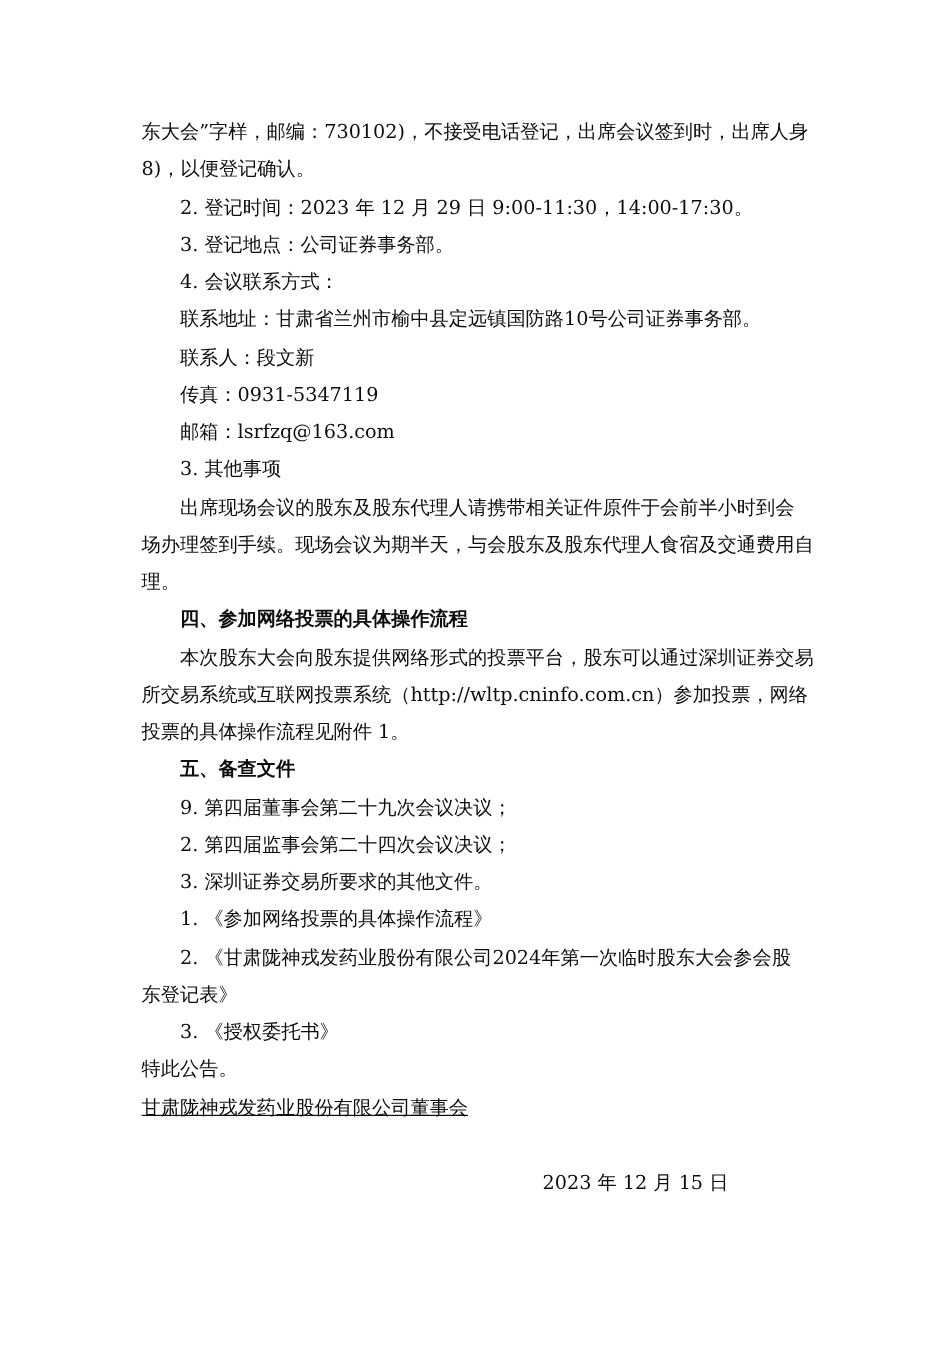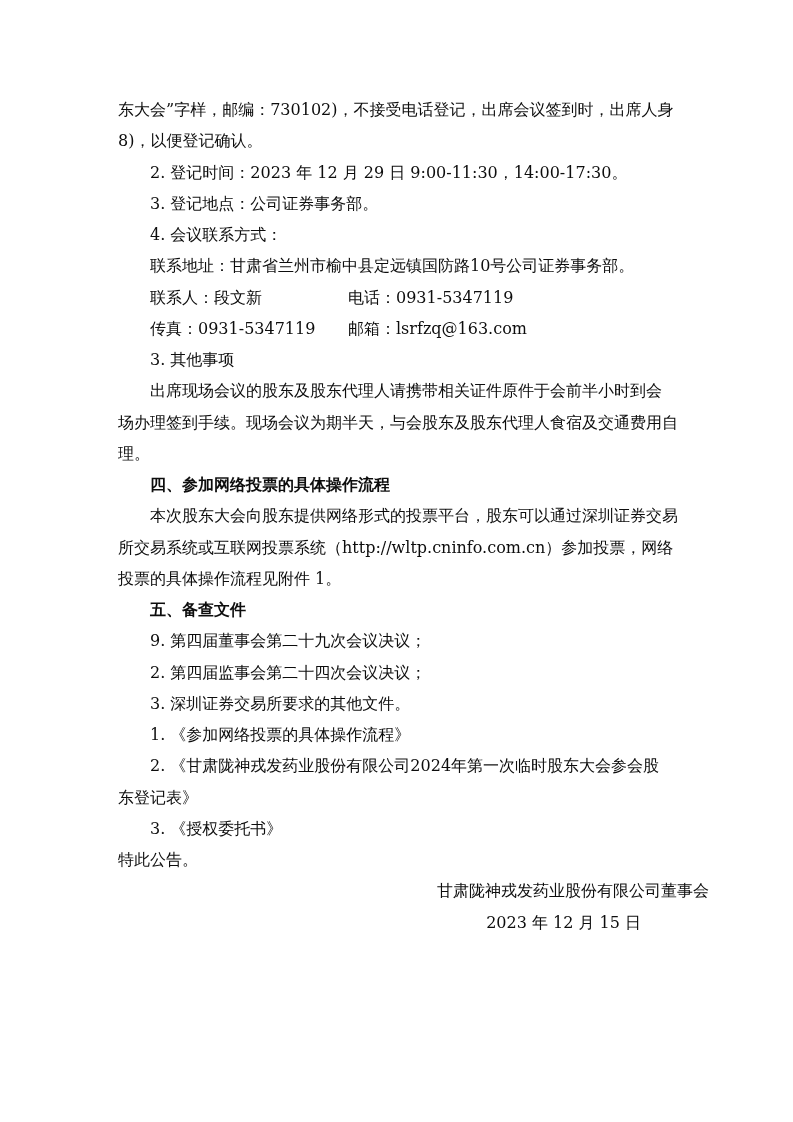--- a/index.html
+++ b/index.html
@@ -6,47 +6,46 @@
   .page {
     position: relative;
     width: 793px;
     height: 1122px;
     background: #ffffff;
     color: #0d0d0d;
     font-family: "DejaVu Serif", "Liberation Serif", serif;
     font-size: 16px;
     line-height: 31.25px;
     box-sizing: border-box;
-    padding: 94px 84px 0 118px;
+    padding: 94px 118px 0 118px;
     overflow: hidden;
   }
   .ln { white-space: nowrap; }
   .ind { padding-left: 32px; }
   .b { font-weight: bold; }
-  .cols { display: flex; }
+  .cols { display: flex; flex-direction: column; }
   .cols .c1 { width: 198px; flex: none; }
-  .sig-co { text-align: right; }
-  .sig-dt { text-align: right; padding-right: 68px; }
+  .sig-co { text-align: left; text-decoration: underline; }
+  .sig-dt { text-align: right; padding-right: 68px; margin-top: 32px; }
 </style>
 </head>
 <body>
 
 <div class="page">
 
   <div class="ln">东大会”字样，邮编：730102)，不接受电话登记，出席会议签到时，出席人身</div>
   <div class="ln">8)，以便登记确认。</div>
 
   <div class="ln ind">2. 登记时间：2023 年 12 月 29 日 9:00-11:30，14:00-17:30。</div>
   <div class="ln ind">3. 登记地点：公司证券事务部。</div>
   <div class="ln ind">4. 会议联系方式：</div>
   <div class="ln ind">联系地址：甘肃省兰州市榆中县定远镇国防路10号公司证券事务部。</div>
 
   <div class="ln ind cols">
     <span class="c1">联系人：段文新</span>
-    <span class="c2">电话：0931-5347119</span>
   </div>
   <div class="ln ind cols">
     <span class="c1">传真：0931-5347119</span>
     <span class="c2">邮箱：lsrfzq@163.com</span>
   </div>
 
   <div class="ln ind">3. 其他事项</div>
   <div class="ln ind">出席现场会议的股东及股东代理人请携带相关证件原件于会前半小时到会</div>
   <div class="ln">场办理签到手续。现场会议为期半天，与会股东及股东代理人食宿及交通费用自</div>
   <div class="ln">理。</div>

